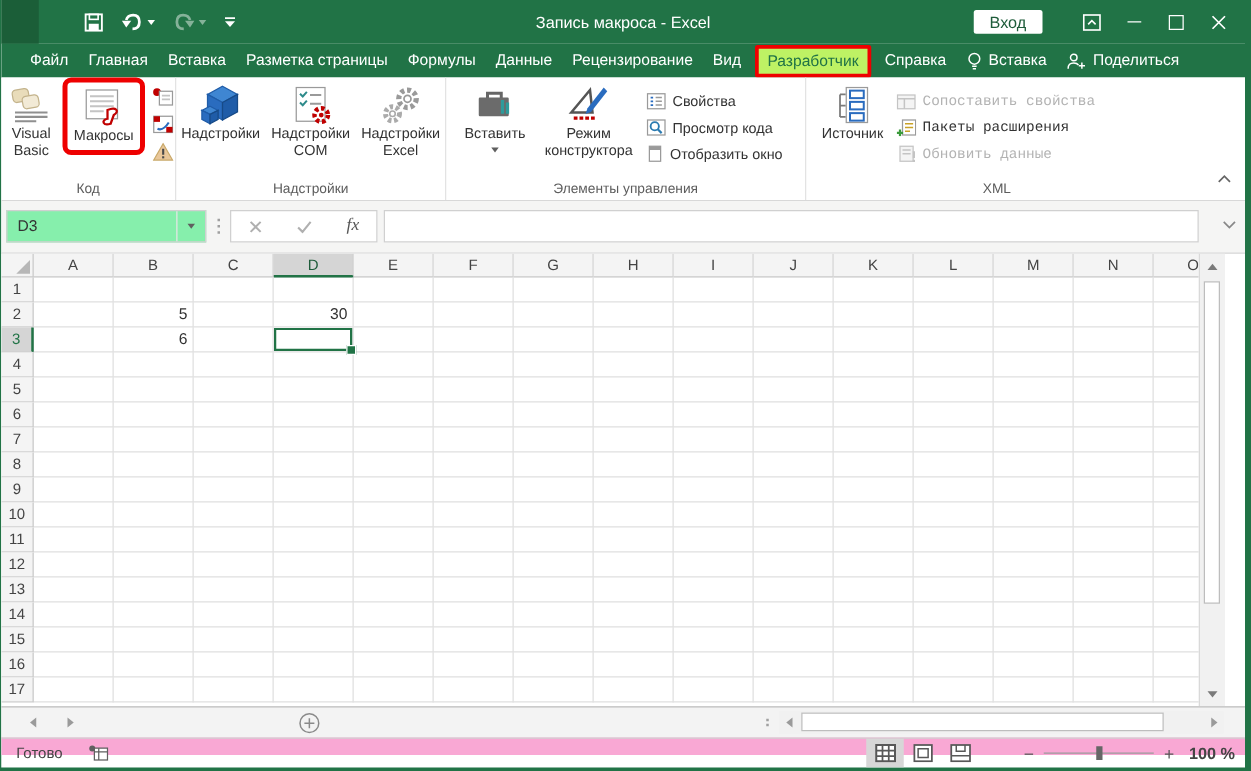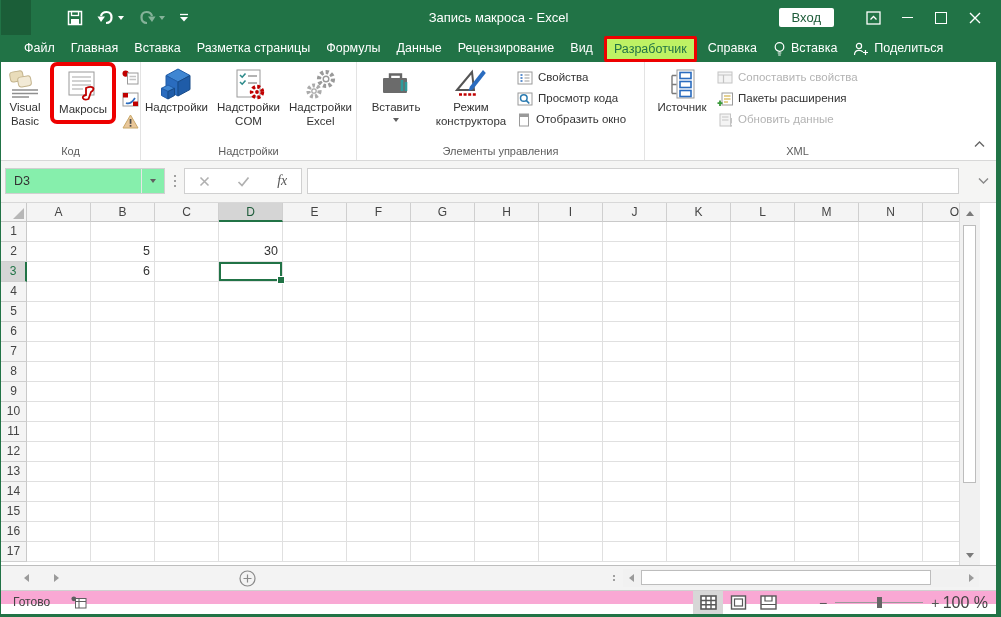--- a/index.html
+++ b/index.html
@@ -31,21 +31,21 @@
   .ribbon{position:absolute;left:0;top:62px;width:100%;height:99px;background:#fff;border-bottom:1px solid #d8d8d8;box-sizing:border-box;display:flex;}
   .rgroup{position:relative;height:98px;border-right:1px solid #e3e3e3;box-sizing:border-box;flex:none;}
   .grow{display:flex;align-items:flex-start;padding-top:3px;height:76px;box-sizing:border-box;}
   .glabel{position:absolute;bottom:3px;left:0;width:100%;text-align:center;font-size:11px;color:#5d5d5d;white-space:nowrap;}
   .bigbtn{display:flex;flex-direction:column;align-items:center;padding-top:2px;font-size:11.5px;line-height:1.2;color:#333;text-align:center;flex:none;}
   .bigbtn .icn{height:34px;display:flex;align-items:center;justify-content:center;}
   .macros-box{border:4px solid #ee0000;border-radius:7px;padding:1px 2px 3px 2px;margin:-3px 1px 0 1px;}
   .minicol{display:flex;flex-direction:column;gap:3px;padding:3px 2px 0 3px;}
   .minibtn{width:20px;height:19px;display:flex;align-items:center;justify-content:center;}
   .smallcol{display:flex;flex-direction:column;gap:4px;padding-top:6px;}
-  .smallbtn{display:flex;align-items:flex-start;gap:5px;font-size:11.5px;color:#333;white-space:nowrap;height:17px;}
+  .smallbtn{display:flex;align-items:flex-end;gap:5px;font-size:11.5px;color:#333;white-space:nowrap;height:17px;}
   .smallbtn.off{color:#b3b3b3;}
   .caret{width:0;height:0;border-left:3.5px solid transparent;border-right:3.5px solid transparent;border-top:4px solid #5f5f5f;}
   .caret.w{border-top-color:#fff;}
   .collapse{position:absolute;right:10px;bottom:8px;}
 
   
   .frow{position:absolute;left:0;top:161px;width:100%;height:42px;background:#f5f5f4;border-bottom:1px solid #d8d8d8;box-sizing:border-box;}
   .namebox{position:absolute;left:4px;top:7px;width:160px;height:26px;background:#86efac;border:1px solid #d0d0d0;box-sizing:border-box;display:flex;align-items:center;font-size:12.5px;color:#333;padding-left:8px;}
   .namebox .nb-arrow{margin-left:auto;padding:0 8px;border-left:1px solid #e6e6e6;height:100%;display:flex;align-items:center;}
   .vdots{position:absolute;left:173px;top:14px;width:2px;height:2px;background:#a0a0a0;box-shadow:0 5px 0 #a0a0a0,0 10px 0 #a0a0a0;}
@@ -92,21 +92,21 @@
   .statusbar{position:absolute;left:0;top:590px;width:100%;height:14px;background:#f9a8d4;border-top:1px solid #d0d0d0;box-sizing:border-box;font-size:12px;color:#444;}
   .mode{position:absolute;left:12px;top:0;line-height:23px;}
   .macrec{position:absolute;left:70px;top:5px;}
   .views{position:absolute;left:692px;top:0;height:23px;display:flex;align-items:center;}
   .vbtn{width:30px;height:23px;display:flex;align-items:center;justify-content:center;}
   .vbtn.on{background:#d7d7d7;}
   .zoomctl{position:absolute;left:818px;top:0;height:23px;display:flex;align-items:center;gap:8px;}
   .zminus,.zplus{color:#555;font-size:14px;line-height:1;}
   .ztrack{position:relative;width:88px;height:1px;background:#9a9a9a;}
   .zthumb{position:absolute;left:42px;top:-5px;width:5px;height:11px;background:#666;}
-  .zlabel{position:absolute;right:8px;top:0;line-height:23px;font-size:16px;color:#444;}
+  .zlabel{position:absolute;right:8px;top:0;line-height:23px;font-size:13px;color:#444;font-weight:bold;}
 </style>
 </head>
 <body>
 
 <div class="win">
 <div class="inner">
 
   <div class="titlebar">
     <div class="appsq"></div>
     <div class="qat">
@@ -348,21 +348,21 @@
             <svg width="30" height="31" viewBox="0 0 30 31">
                   <rect x="10" y="1" width="17" height="28" fill="#fff" stroke="#9a9a9a"></rect>
                   <rect x="13" y="3.5" width="11" height="6" fill="none" stroke="#2a6cbf" stroke-width="1.6"></rect>
                   <rect x="13" y="12.5" width="11" height="6" fill="none" stroke="#2a6cbf" stroke-width="1.6"></rect>
                   <rect x="13" y="21.5" width="11" height="6" fill="none" stroke="#2a6cbf" stroke-width="1.6"></rect>
                   <path d="M5 6.5 v18 M5 6.5 h4.5 M5 15.5 h4.5 M5 24.5 h4.5" stroke="#7a7a7a" fill="none" stroke-width="1.4"></path>
                 </svg>
           </span>
           <span>Источник</span>
         </div>
-        <div class="smallcol" style="padding-left:6px;">
+        <div class="smallcol" style="padding-left:6px;font-family:Liberation Mono, monospace;">
           <div class="smallbtn off">
             <svg width="16" height="13" viewBox="0 0 16 13">
                   <rect x="1" y="1" width="14" height="11" fill="#f4f4f4" stroke="#c4c4c4"></rect>
                   <path d="M1 4 h14 M6.5 4 v8" stroke="#c4c4c4" stroke-width="1.2"></path>
                 </svg>
             <span>Сопоставить свойства</span>
           </div>
           <div class="smallbtn">
             <svg width="16" height="14" viewBox="0 0 16 14">
                   <rect x="5" y="1" width="10.5" height="12" fill="#fff" stroke="#9a9a9a"></rect>

